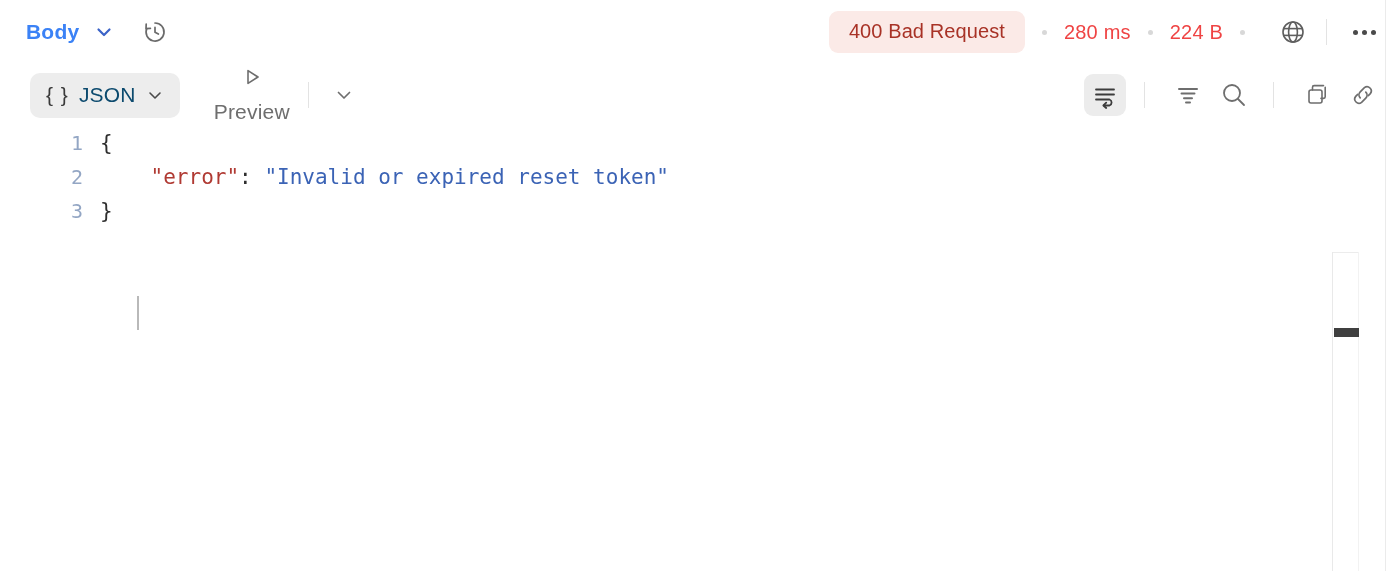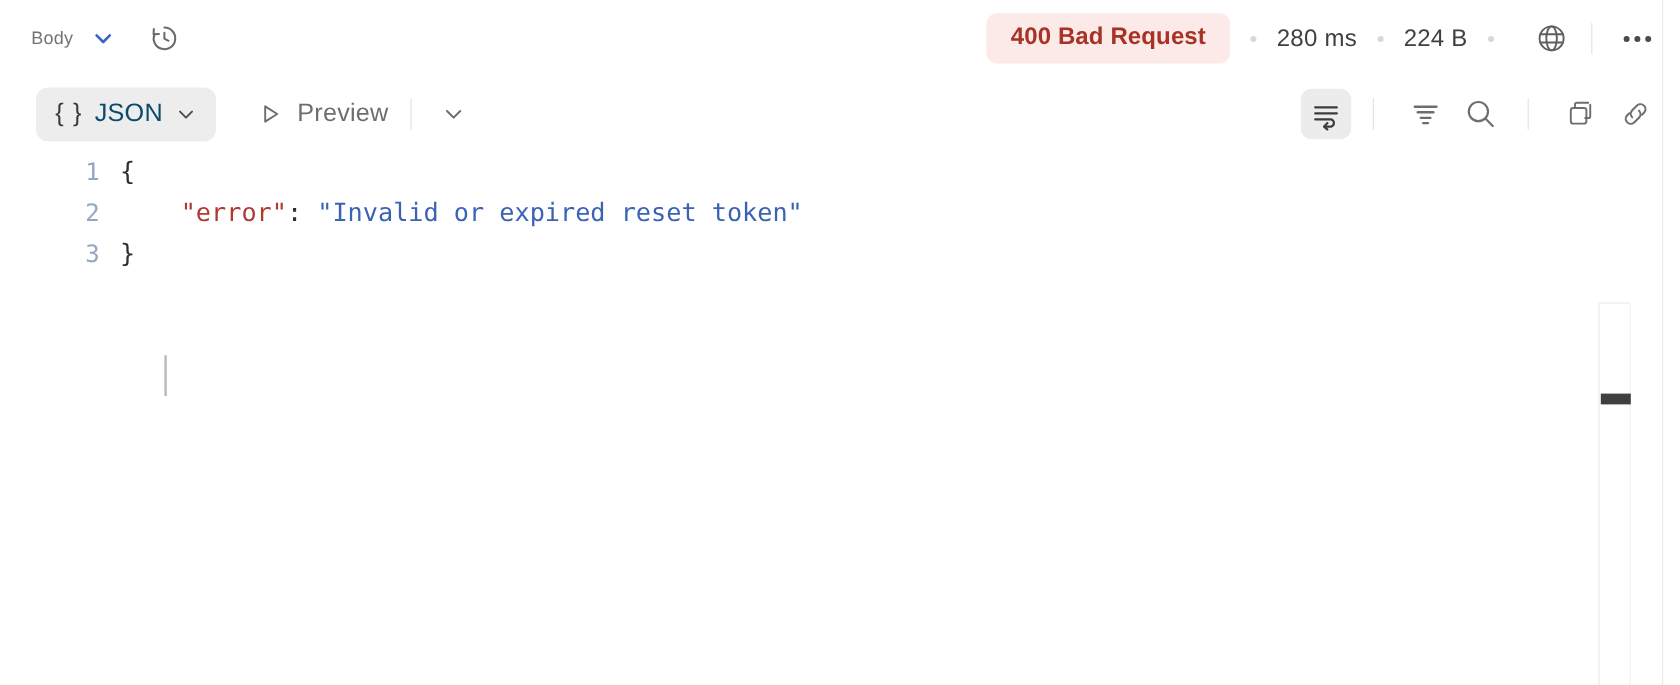--- a/index.html
+++ b/index.html
@@ -20,58 +20,58 @@
 
   
   #header {
     height: 64px;
     display: flex;
     align-items: center;
     padding: 0 16px 0 26px;
     box-sizing: border-box;
   }
   .body-label {
-    font-size: 15px;
-    font-weight: 400;
-    color: #737373;
+    font-size: 21px;
+    font-weight: 700;
+    color: #3b82f6;
     letter-spacing: .2px;
   }
   .body-chevron {
     margin-left: 14px;
     display: flex;
     align-items: center;
     cursor: pointer;
   }
   .history-btn {
     margin-left: 26px;
     display: flex;
     align-items: center;
     cursor: pointer;
   }
 
   .status-pill {
     background: #fbeae7;
     color: #a83226;
     font-size: 20px;
-    font-weight: 700;
+    font-weight: 400;
     padding: 9px 20px 10px 20px;
     border-radius: 9px;
     letter-spacing: .1px;
     white-space: nowrap;
   }
   .dot-sep {
     width: 5px; height: 5px;
     border-radius: 50%;
     background: #d8d8d8;
     margin: 0 17px;
     flex: 0 0 auto;
   }
   .meta-text {
     font-size: 20px;
-    color: #404040;
+    color: #ef4444;
     white-space: nowrap;
     letter-spacing: .2px;
   }
   .globe-btn { margin-left: 16px; display:flex; align-items:center; cursor:pointer; }
   .v-divider {
     width: 1px;
     height: 26px;
     background: #e3e3e3;
     margin: 0 18px;
     flex: 0 0 auto;
@@ -117,20 +117,21 @@
     color: #0c4a6e;
     letter-spacing: .2px;
   }
   .tool-text-btn {
     display: flex;
     align-items: center;
     gap: 12px;
     margin-left: 34px;
     cursor: pointer;
     color: #6e6e6e;
+    flex-direction: column;
   }
   .tool-text-btn .label {
     font-size: 21px;
     color: #6e6e6e;
     letter-spacing: .2px;
   }
   .tool-chevron {
     display: flex; align-items: center;
     padding: 6px;
     cursor: pointer;

